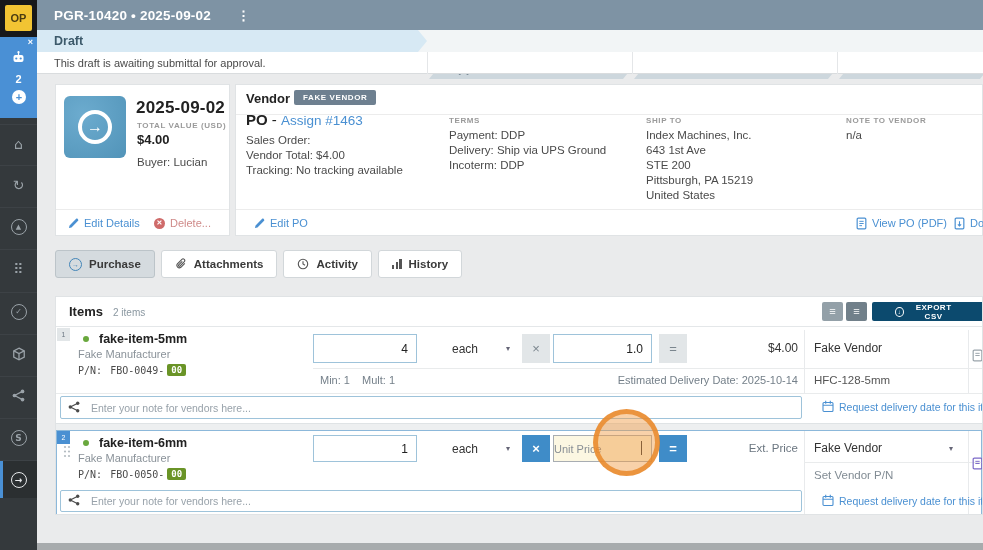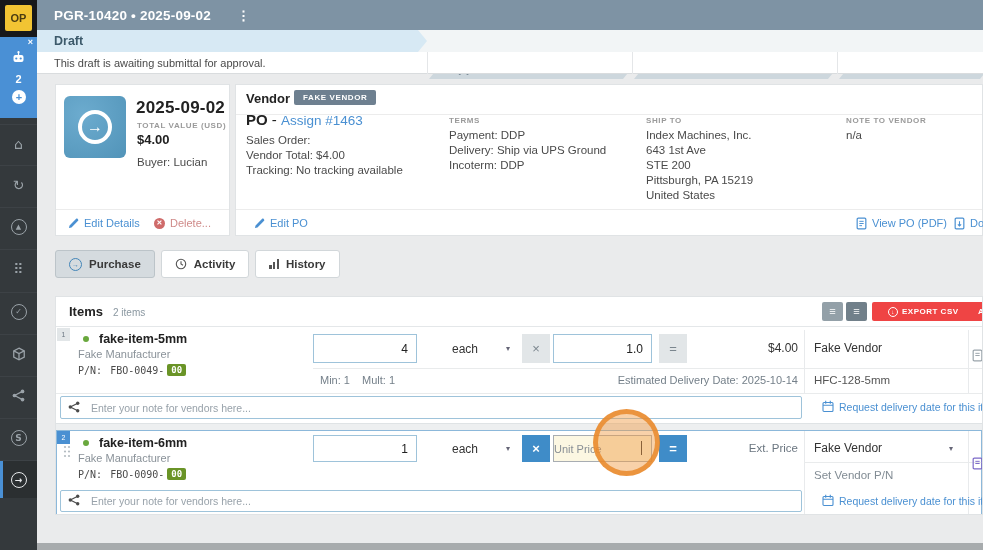--- a/index.html
+++ b/index.html
@@ -86,22 +86,22 @@
   .hist-bars { display:flex; align-items:flex-end; gap:1.5px; height:10px; }
   .hist-bars span { width:2.2px; background:#555; display:block; }
 
   
   .items-card { left:55px; top:296px; width:928px; height:219px; overflow:hidden; }
   .items-title { left:13px; top:7px; font-size:13px; font-weight:bold; color:#222; }
   .items-count { left:57px; top:10px; font-size:10px; color:#8a97a0; }
   .head-border { left:0; top:29px; width:928px; height:1px; background:#e4e7e9; }
   .toggle-btn { top:5px; width:21px; height:19px; border:none; border-radius:2px; color:#fff; font-size:11px;
                 line-height:19px; text-align:center; cursor:pointer; padding:0; }
-  .gray-btn { top:5px; height:19px; border:none; border-radius:2px; background:#ef4444; color:#fff;
-              font-size:8px; font-weight:bold; letter-spacing:.5px; padding:0 16px; cursor:pointer;
+  .gray-btn { top:5px; height:19px; border:none; border-radius:2px; background:#0c4a6e; color:#fff;
+              font-size:8px; font-weight:bold; letter-spacing:.5px; padding:0 23px; cursor:pointer;
               display:flex; align-items:center; gap:4px; }
   .exp-ring { width:10px; height:10px; border:1px solid #fff; border-radius:50%; font-size:6px;
               display:flex; align-items:center; justify-content:center; }
 
   .num-badge { width:13px; height:13px; font-size:7px; display:flex; align-items:center; justify-content:center;
                background:#e2e6e8; color:#6b7680; }
   .num-badge.blue { background:#4a90d2; color:#fff; }
   .item-dot { width:5px; height:5px; border:3px solid #69a83d; border-radius:50%; background:#eaf3df; }
   .item-name { font-size:12.5px; font-weight:bold; color:#222; }
   .item-manu { font-size:11px; color:#8a9299; }
@@ -309,20 +309,28 @@
   <div class="abs tabs">
     <div class="tab active">
       <span class="tab-ring">
           <span>→</span>
         </span>
       <span>Purchase</span>
     </div>
     <div class="tab">
       <span>
           <svg width="12" height="12" viewBox="0 0 12 12" fill="none" stroke="#555" stroke-width="1.1">
+            <path d="M9.8 5.4L5.9 9.3a2.5 2.5 0 01-3.5-3.5L6.9 1.3a1.7 1.7 0 012.4 2.4L4.9 8.1a.85.85 0 01-1.2-1.2l3.6-3.6"></path>
+          </svg>
+        </span>
+      <span>Attachments</span>
+    </div>
+    <div class="tab">
+      <span>
+          <svg width="12" height="12" viewBox="0 0 12 12" fill="none" stroke="#555" stroke-width="1.1">
             <circle cx="6" cy="6" r="4.7"></circle>
             <path d="M6 3.2V6l2 1.2"></path>
           </svg>
         </span>
       <span>Activity</span>
     </div>
     <div class="tab">
       <span class="hist-bars">
           <span style="height:4px"></span>
           <span style="height:7px"></span>
@@ -414,21 +422,21 @@
             <circle cx="6" cy="6.5" r="1.1"></circle>
             <circle cx="2" cy="11" r="1.1"></circle>
             <circle cx="6" cy="11" r="1.1"></circle>
           </g>
         </svg>
       </span>
     <div class="abs item-dot" style="left:27px; top:143px"></div>
     <div class="abs item-name" style="left:43px; top:139px">fake-item-6mm</div>
     <div class="abs item-manu" style="left:22px; top:155px">Fake Manufacturer</div>
     <div class="abs item-pn" style="left:22px; top:171px">
-      <span>P/N:</span>&nbsp;<span>FBO-0090-</span><span class="pn-rev">00</span>
+      <span>P/N:</span>&nbsp;<span>FBO-0050-</span><span class="pn-rev">00</span>
     </div>
     <input class="abs cell-input" style="left: 257px; top: 138px; width: 104px; height: 27px;" value="1">
     <div class="abs uom-cell" style="left:368px; top:138px; width:92px; height:27px">
       <span class="lbl">each</span>
       <span class="chev">▾</span>
     </div>
     <div class="abs op-box blue" style="left:466px; top:138px; width:28px; height:27px">×</div>
     <input class="abs unit-input" style="left: 497px; top: 138px; width: 99px; height: 27px;" placeholder="Unit Price">
     <div class="abs cursor-bar" style="left:585px; top:144px"></div>
     <div class="abs op-box blue" style="left:603px; top:138px; width:28px; height:27px">=</div>

